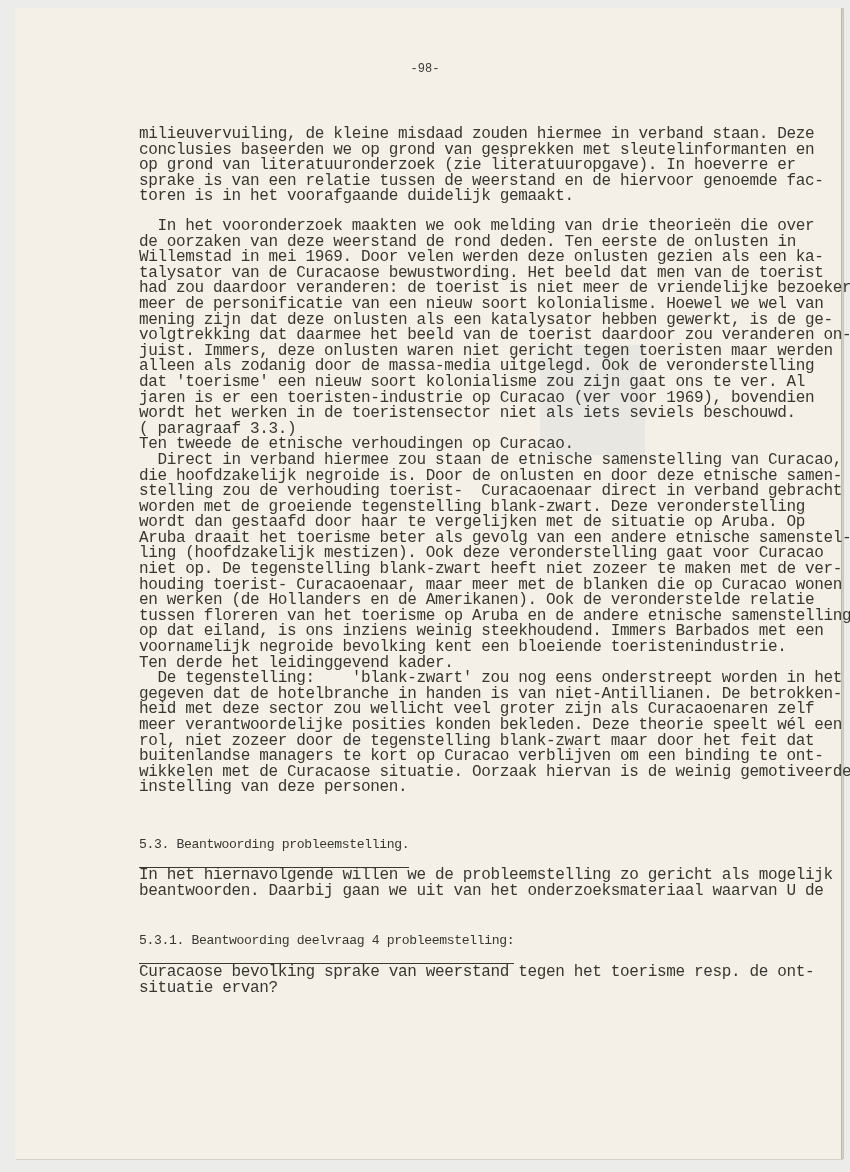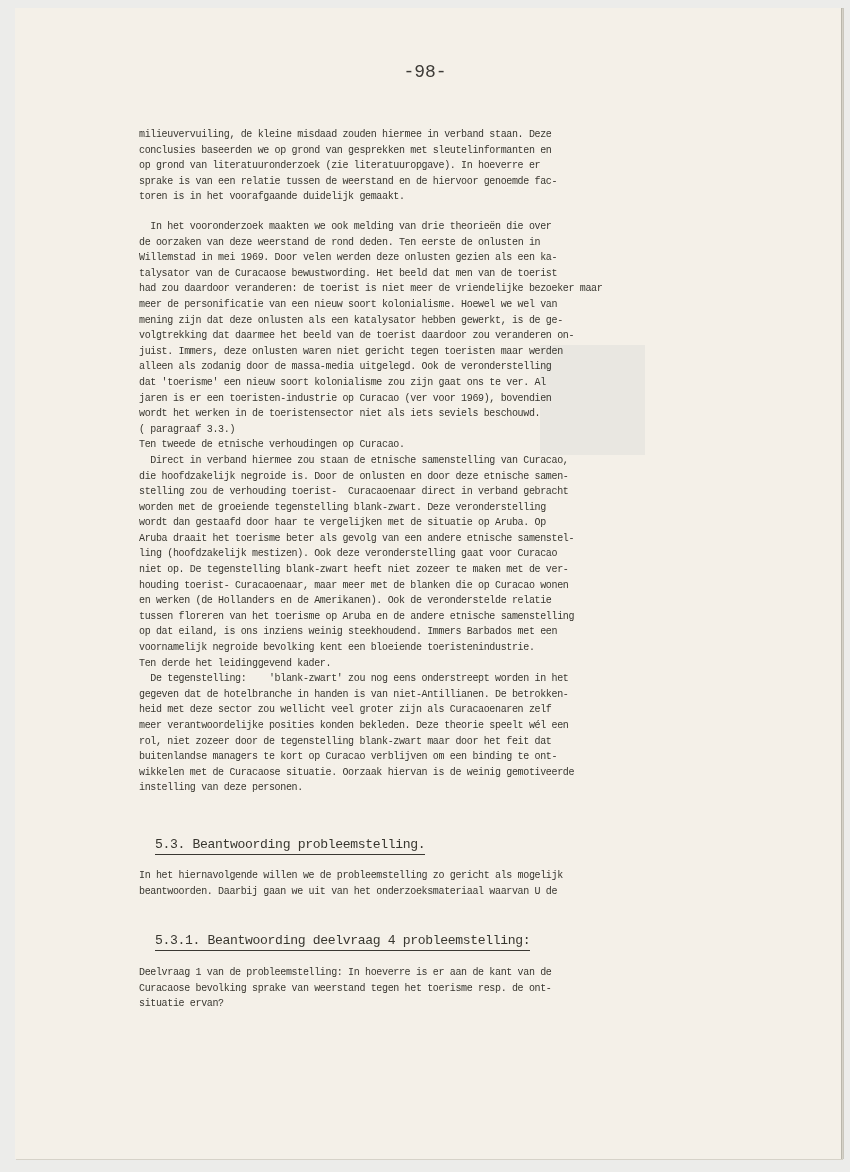--- a/index.html
+++ b/index.html
@@ -23,51 +23,50 @@
       background: #f4f0e8;
       box-shadow: 1px 1px 0 #d6d2c8, 2px 0 0 #c9c6bc;
       border-right: 1px solid #b9b6ab;
     }
     .page-number {
       position: absolute;
       top: 62px;
       left: 0;
       width: 850px;
       text-align: center;
-      font-size: 18px;
+      font-size: 12px;
       color: #3c3a36;
       letter-spacing: 0px;
     }
     .text-block {
       position: absolute;
       left: 139px;
       width: 650px;
-      font-size: 10px;
+      font-size: 16px;
       line-height: 15.6px;
       color: #38362f;
       white-space: pre;
       letter-spacing: -0.35px;
     }
     .text-block .line {
       display: block;
       height: 15.6px;
     }
     .u {
       text-underline-offset: 2px;
     }
     .heading {
       position: absolute;
       left: 139px;
       font-size: 13.1px;
       color: #38362f;
       white-space: pre;
       letter-spacing: -0.35px;
       border-bottom: 1px solid #3a3832;
-      padding-bottom: 2px;
-      margin-left: 16px;
+      padding-bottom: 15px;
     }
     .shade {
       position: absolute;
       left: 540px;
       top: 345px;
       width: 105px;
       height: 110px;
       background: rgba(220, 220, 218, 0.45);
     }
   </style>
@@ -82,13 +81,13 @@
 <div class="text-block" style="top:127px;"><span class="line"><span>milieuvervuiling, de kleine misdaad zouden hiermee in verband staan. Deze</span></span><span class="line"><span>conclusies baseerden we op grond van gesprekken met sleutelinformanten en</span></span><span class="line"><span>op grond van literatuuronderzoek (zie literatuuropgave). In hoeverre er</span></span><span class="line"><span>sprake is van een relatie tussen de weerstand en de hiervoor genoemde fac-</span></span><span class="line"><span>toren is in het voorafgaande duidelijk gemaakt.</span></span></div>
 
 <div class="text-block" style="top:219px;"><span class="line"><span>  In het vooronderzoek maakten we ook melding van drie theorieën die over</span></span><span class="line"><span>de oorzaken van deze weerstand de rond deden. </span><span class="u">Ten eerste</span><span> de onlusten in</span></span><span class="line"><span>Willemstad in mei 1969. Door velen werden deze onlusten gezien als een ka-</span></span><span class="line"><span>talysator van de Curacaose bewustwording. Het beeld dat men van de toerist</span></span><span class="line"><span>had zou daardoor veranderen: de toerist is niet meer de vriendelijke bezoeker maar</span></span><span class="line"><span>meer de personificatie van een nieuw soort kolonialisme. Hoewel we wel van</span></span><span class="line"><span>mening zijn dat deze onlusten als een katalysator hebben gewerkt, is de ge-</span></span><span class="line"><span>volgtrekking dat daarmee het beeld van de toerist daardoor zou veranderen on-</span></span><span class="line"><span>juist. Immers, deze onlusten waren niet gericht tegen toeristen maar werden</span></span><span class="line"><span>alleen als zodanig door de massa-media uitgelegd. Ook de veronderstelling</span></span><span class="line"><span>dat 'toerisme' een nieuw soort kolonialisme zou zijn gaat ons te ver. Al</span></span><span class="line"><span>jaren is er een toeristen-industrie op Curacao (ver voor 1969), bovendien</span></span><span class="line"><span>wordt het werken in de toeristensector niet als iets seviels beschouwd.</span></span><span class="line"><span>( paragraaf 3.3.)</span></span><span class="line"><span></span><span class="u">Ten tweede</span><span> de etnische verhoudingen op Curacao.</span></span><span class="line"><span>  Direct in verband hiermee zou staan de etnische samenstelling van Curacao,</span></span><span class="line"><span>die hoofdzakelijk negroide is. Door de onlusten en door deze etnische samen-</span></span><span class="line"><span>stelling zou de verhouding toerist-  Curacaoenaar direct in verband gebracht</span></span><span class="line"><span>worden met de groeiende tegenstelling blank-zwart. Deze veronderstelling</span></span><span class="line"><span>wordt dan gestaafd door haar te vergelijken met de situatie op Aruba. Op</span></span><span class="line"><span>Aruba draait het toerisme beter als gevolg van een andere etnische samenstel-</span></span><span class="line"><span>ling (hoofdzakelijk mestizen). Ook deze veronderstelling gaat voor Curacao</span></span><span class="line"><span>niet op. De tegenstelling blank-zwart heeft niet zozeer te maken met de ver-</span></span><span class="line"><span>houding toerist- Curacaoenaar, maar meer met de blanken die op Curacao wonen</span></span><span class="line"><span>en werken (de Hollanders en de Amerikanen). Ook de veronderstelde relatie</span></span><span class="line"><span>tussen floreren van het toerisme op Aruba en de andere etnische samenstelling</span></span><span class="line"><span>op dat eiland, is ons inziens weinig steekhoudend. Immers Barbados met een</span></span><span class="line"><span>voornamelijk negroide bevolking kent een bloeiende toeristenindustrie.</span></span><span class="line"><span></span><span class="u">Ten derde</span><span> het leidinggevend kader.</span></span><span class="line"><span>  De tegenstelling:    'blank-zwart' zou nog eens onderstreept worden in het</span></span><span class="line"><span>gegeven dat de hotelbranche in handen is van niet-Antillianen. De betrokken-</span></span><span class="line"><span>heid met deze sector zou wellicht veel groter zijn als Curacaoenaren zelf</span></span><span class="line"><span>meer verantwoordelijke posities konden bekleden. Deze theorie speelt wél een</span></span><span class="line"><span>rol, niet zozeer door de tegenstelling blank-zwart maar door het feit dat</span></span><span class="line"><span>buitenlandse managers te kort op Curacao verblijven om een binding te ont-</span></span><span class="line"><span>wikkelen met de Curacaose situatie. Oorzaak hiervan is de weinig gemotiveerde</span></span><span class="line"><span>instelling van deze personen.</span></span></div>
 
 <div class="heading" style="top:837px;">5.3. Beantwoording probleemstelling.</div>
 
 <div class="text-block" style="top:868px;"><span class="line"><span>In het hiernavolgende willen we de probleemstelling zo gericht als mogelijk</span></span><span class="line"><span>beantwoorden. Daarbij gaan we uit van het onderzoeksmateriaal waarvan U de</span></span></div>
 
 <div class="heading" style="top:933px;">5.3.1. Beantwoording deelvraag 4 probleemstelling:</div>
 
-<div class="text-block" style="top:965px;"><span class="line"><span>Deelvraag 1 van de probleemstelling: In hoeverre is er aan de kant van de</span></span><span class="line"><span>Curacaose bevolking sprake van weerstand tegen het toerisme resp. de ont-</span></span><span class="line"><span>situatie ervan?</span></span></div>
+<div class="text-block" style="top:965px;"><span class="line"><span>Curacaose bevolking sprake van weerstand tegen het toerisme resp. de ont-</span></span><span class="line"><span>situatie ervan?</span></span></div>
 
 </body></html>

